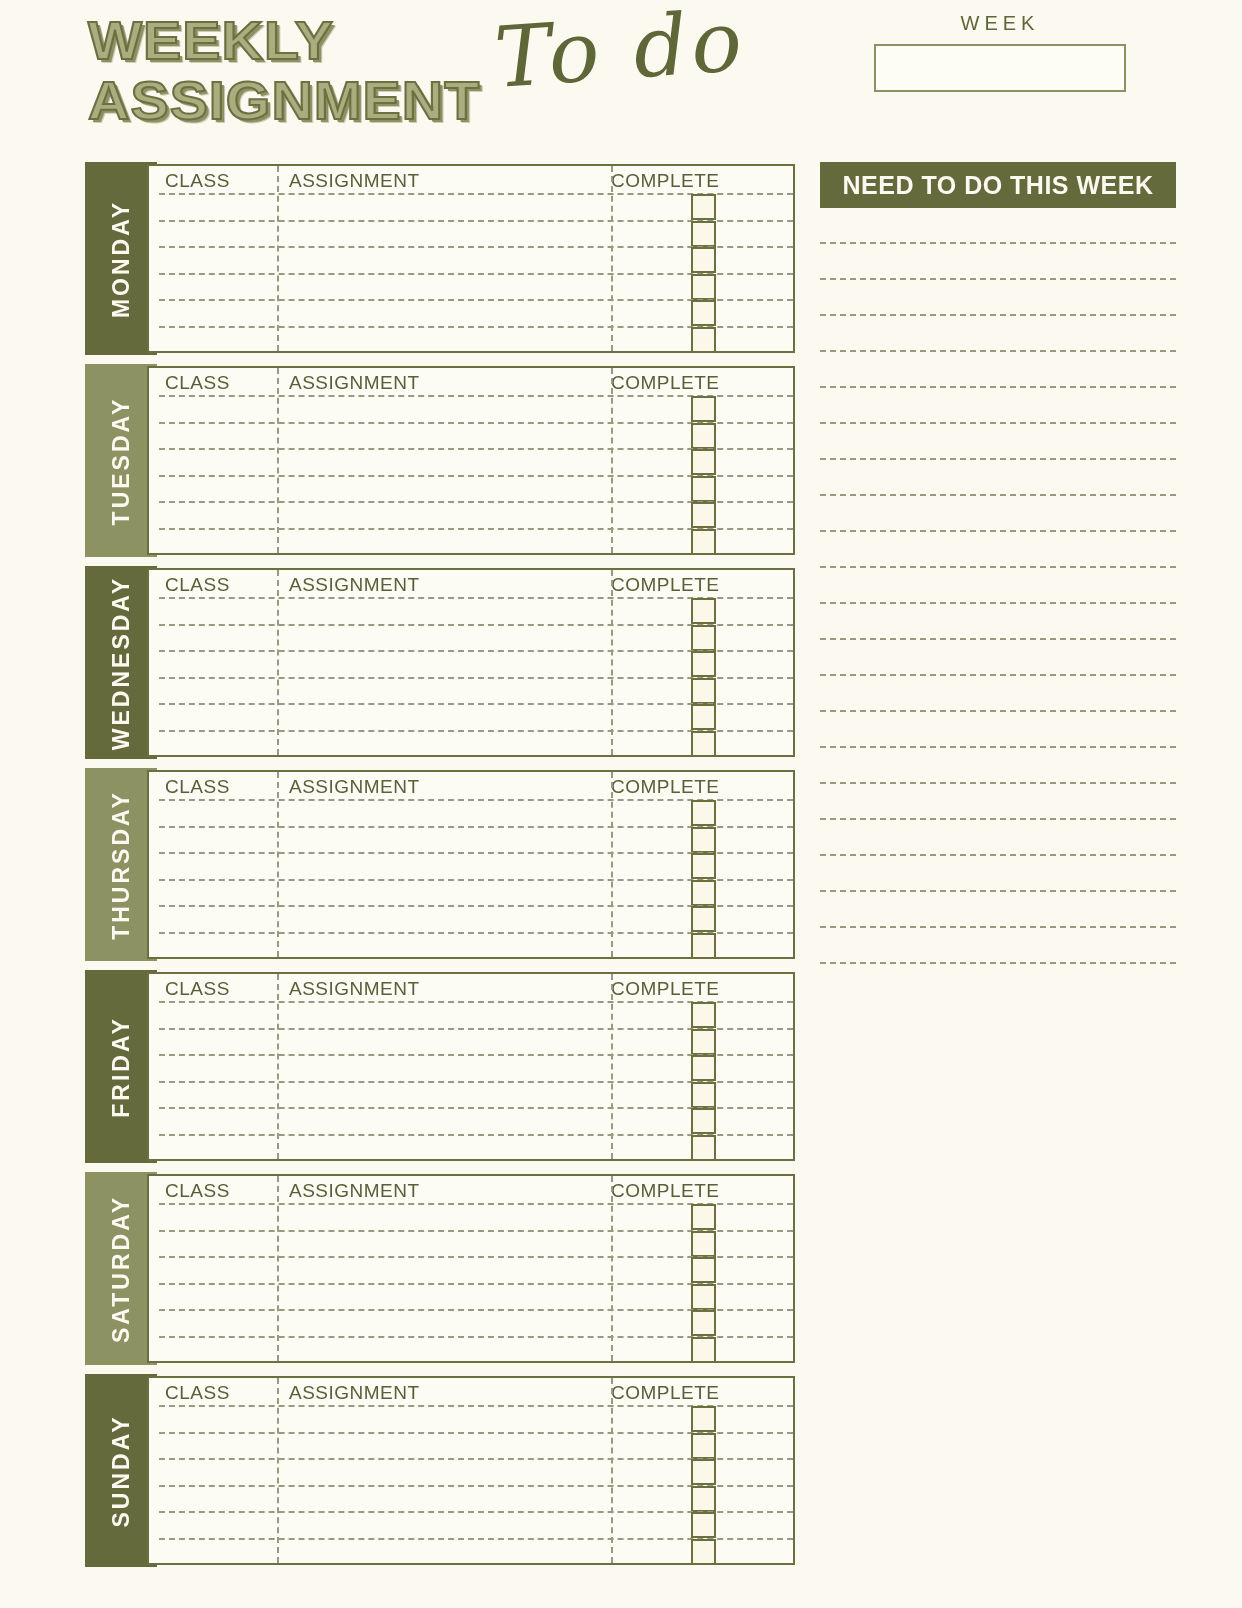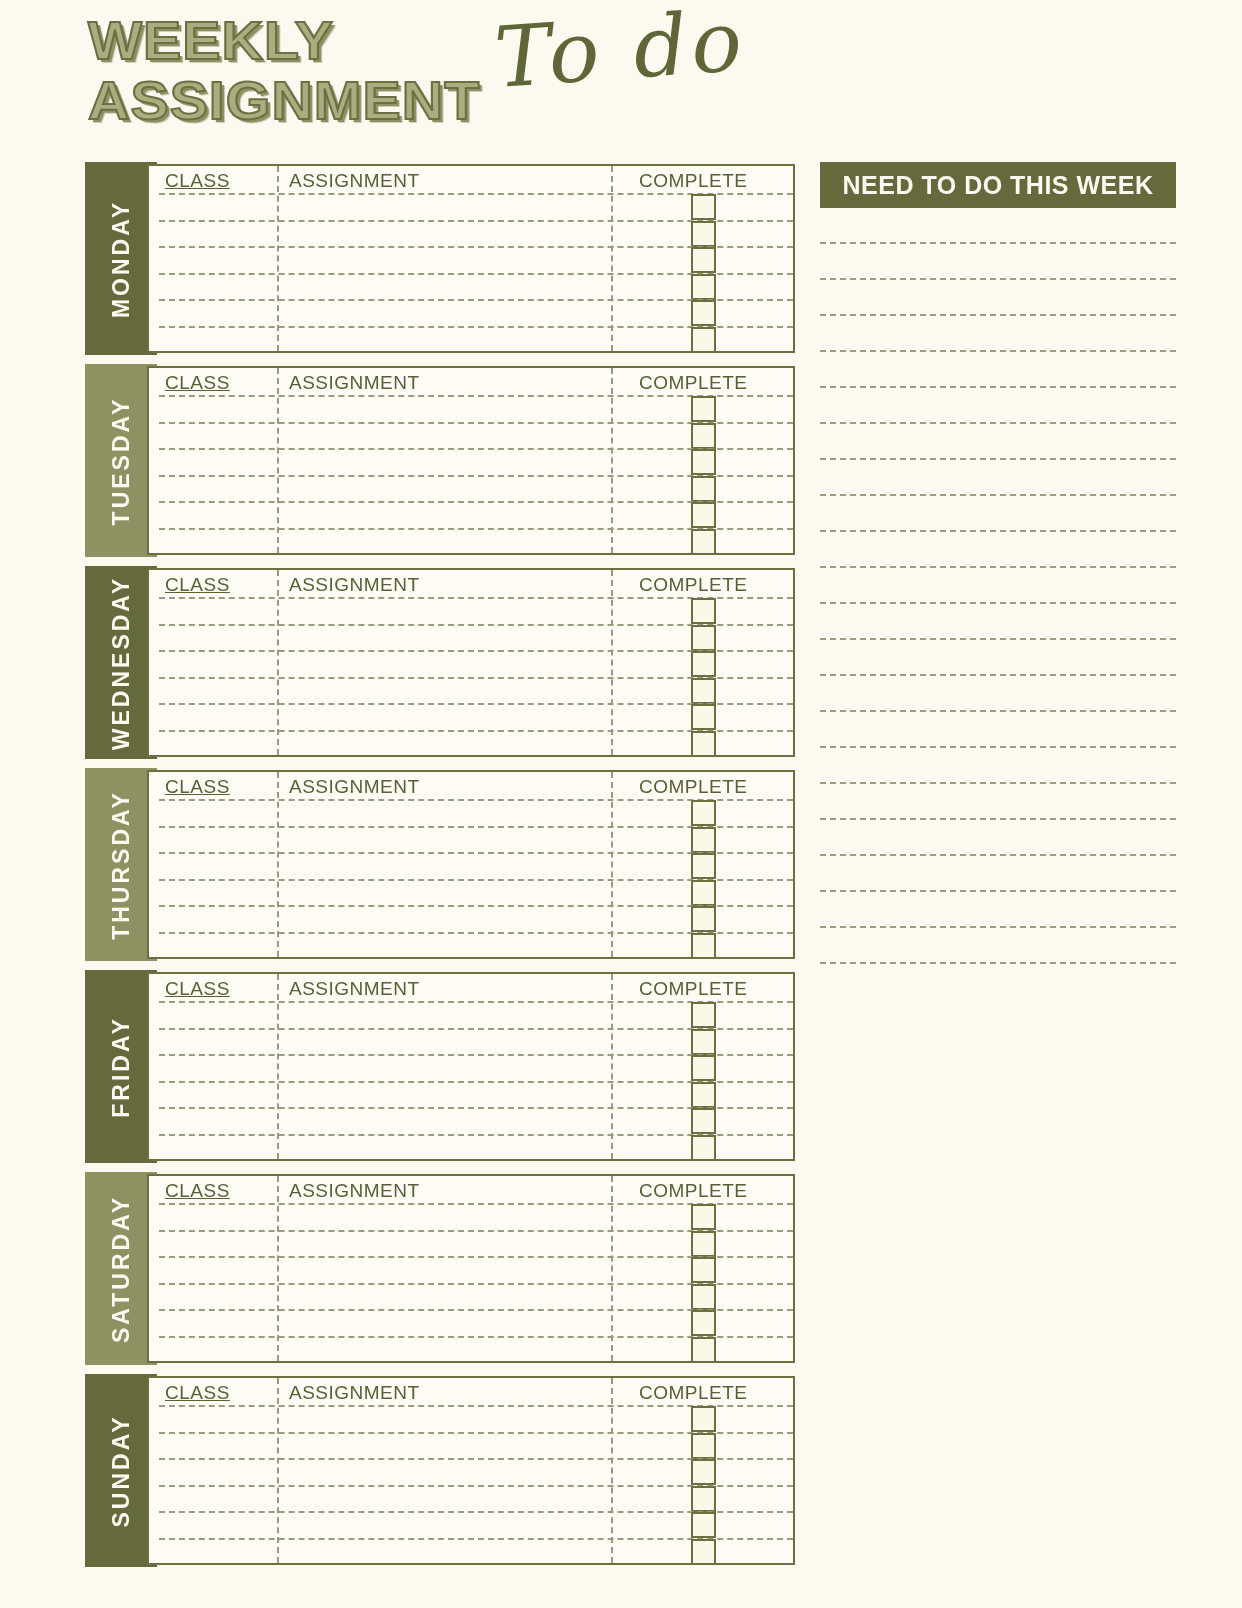--- a/index.html
+++ b/index.html
@@ -131,23 +131,23 @@
     position: relative;
     height: 27px;
   }
   .col-label {
     position: absolute;
     top: 4px;
     font-size: 19px;
     color: #5a5f38;
     letter-spacing: 0.5px;
   }
-  .col-class  { left: 16px; text-decoration: underline; }
+  .col-class  { left: 16px; }
   .col-assign { left: 140px; }
-  .col-done   { left: 490px; text-align: center; }
+  .col-done   { left: 462px; text-align: center; }
 
   .grid-lines {
     position: absolute;
     left: 0; top: 0;
     width: 100%; height: 100%;
     pointer-events: none;
   }
   .hline {
     position: absolute;
     left: 10px; right: 0;
@@ -207,20 +207,24 @@
 
 <div class="header">
 
   <div class="title-block">
     <div class="title-line">WEEKLY</div>
     <div class="title-line">ASSIGNMENT</div>
   </div>
 
   <div class="script-title">To do</div>
 
+  <div class="week-box-wrap">
+    <div class="week-label">WEEK</div>
+    <div class="week-input"></div>
+  </div>
 
 </div>
 
 <div class="main">
 
   <div class="days" id="days-container">
       <div class="day-block">
         <div class="day-tab" style="background: rgb(100, 106, 60);">
           <div class="day-tab-label">MONDAY</div>
         </div>

